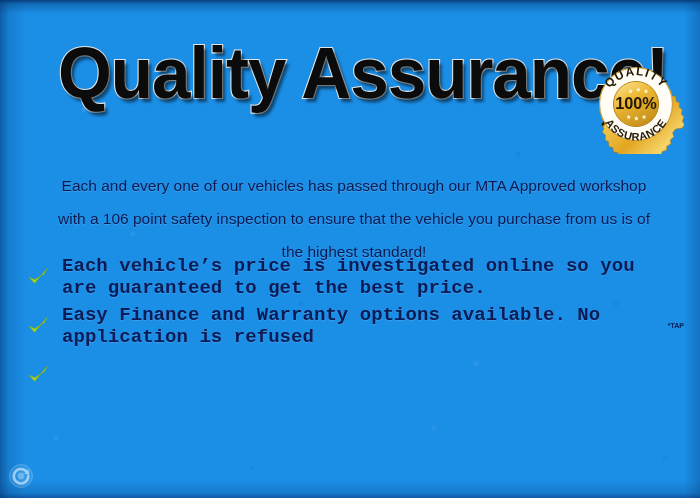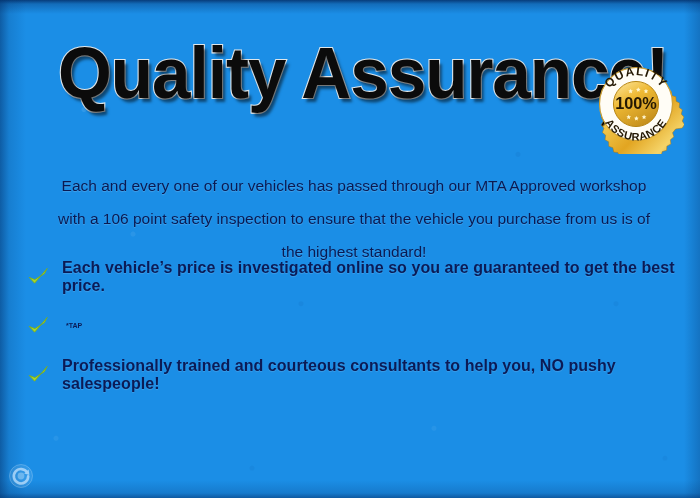--- a/index.html
+++ b/index.html
@@ -159,22 +159,22 @@
     position: absolute;
     left: 0;
     top: 50%;
     width: 24px;
     height: 24px;
     margin-top: -12px;
   }
   .check svg { display: block; width: 100%; height: 100%; }
   .point-text {
     color: #0b1b56;
-    font-family: Liberation Sans, sans-serif;
-    font-size: 16px;
+    font-family: Liberation Mono, monospace;
+    font-size: 19px;
     font-weight: bold;
     letter-spacing: .05px;
     text-shadow: 0 1px 1px rgba(255,255,255,.14);
   }
   .point-note {
     font-size: 7px;
     font-weight: bold;
     vertical-align: 4px;
     margin-left: 4px;
     color: #0b1b56;
@@ -289,30 +289,30 @@
       <span class="point-text">Each vehicle’s price is investigated online so you are guaranteed to get the best price.</span>
       <span class="point-note"></span>
     </li>
 
     <li class="point">
       <span class="check">
         <svg viewBox="0 0 24 24" xmlns="http://www.w3.org/2000/svg">
           <path d="M3.2 12.4 L8.6 18.2 L21.2 3.4 L18.3 8.8 L8.9 14.6 Z" fill="#a7d62f" stroke="#7fae14" stroke-width=".8" stroke-linejoin="round"></path>
         </svg>
       </span>
+      <span class="point-text">Easy Finance and Warranty options available. No application is refused</span>
       <span class="point-note">*TAP</span>
     </li>
 
     <li class="point">
       <span class="check">
         <svg viewBox="0 0 24 24" xmlns="http://www.w3.org/2000/svg">
           <path d="M3.2 12.4 L8.6 18.2 L21.2 3.4 L18.3 8.8 L8.9 14.6 Z" fill="#a7d62f" stroke="#7fae14" stroke-width=".8" stroke-linejoin="round"></path>
         </svg>
       </span>
-      <span class="point-text">Professionally trained and courteous consultants to help you, NO pushy salespeople!</span>
       <span class="point-note"></span>
     </li>
 
 
   </ul>
 
   <div class="watermark">
     <svg viewBox="0 0 26 26" xmlns="http://www.w3.org/2000/svg">
       <circle cx="13" cy="13" r="11.5" fill="rgba(255,255,255,.14)" stroke="rgba(255,255,255,.30)" stroke-width="1"></circle>
       <path d="M19.2 9.6 A 7.2 7.2 0 1 0 20.2 13.2" fill="none" stroke="#cfe9ff" stroke-width="2.6" stroke-linecap="round"></path>

